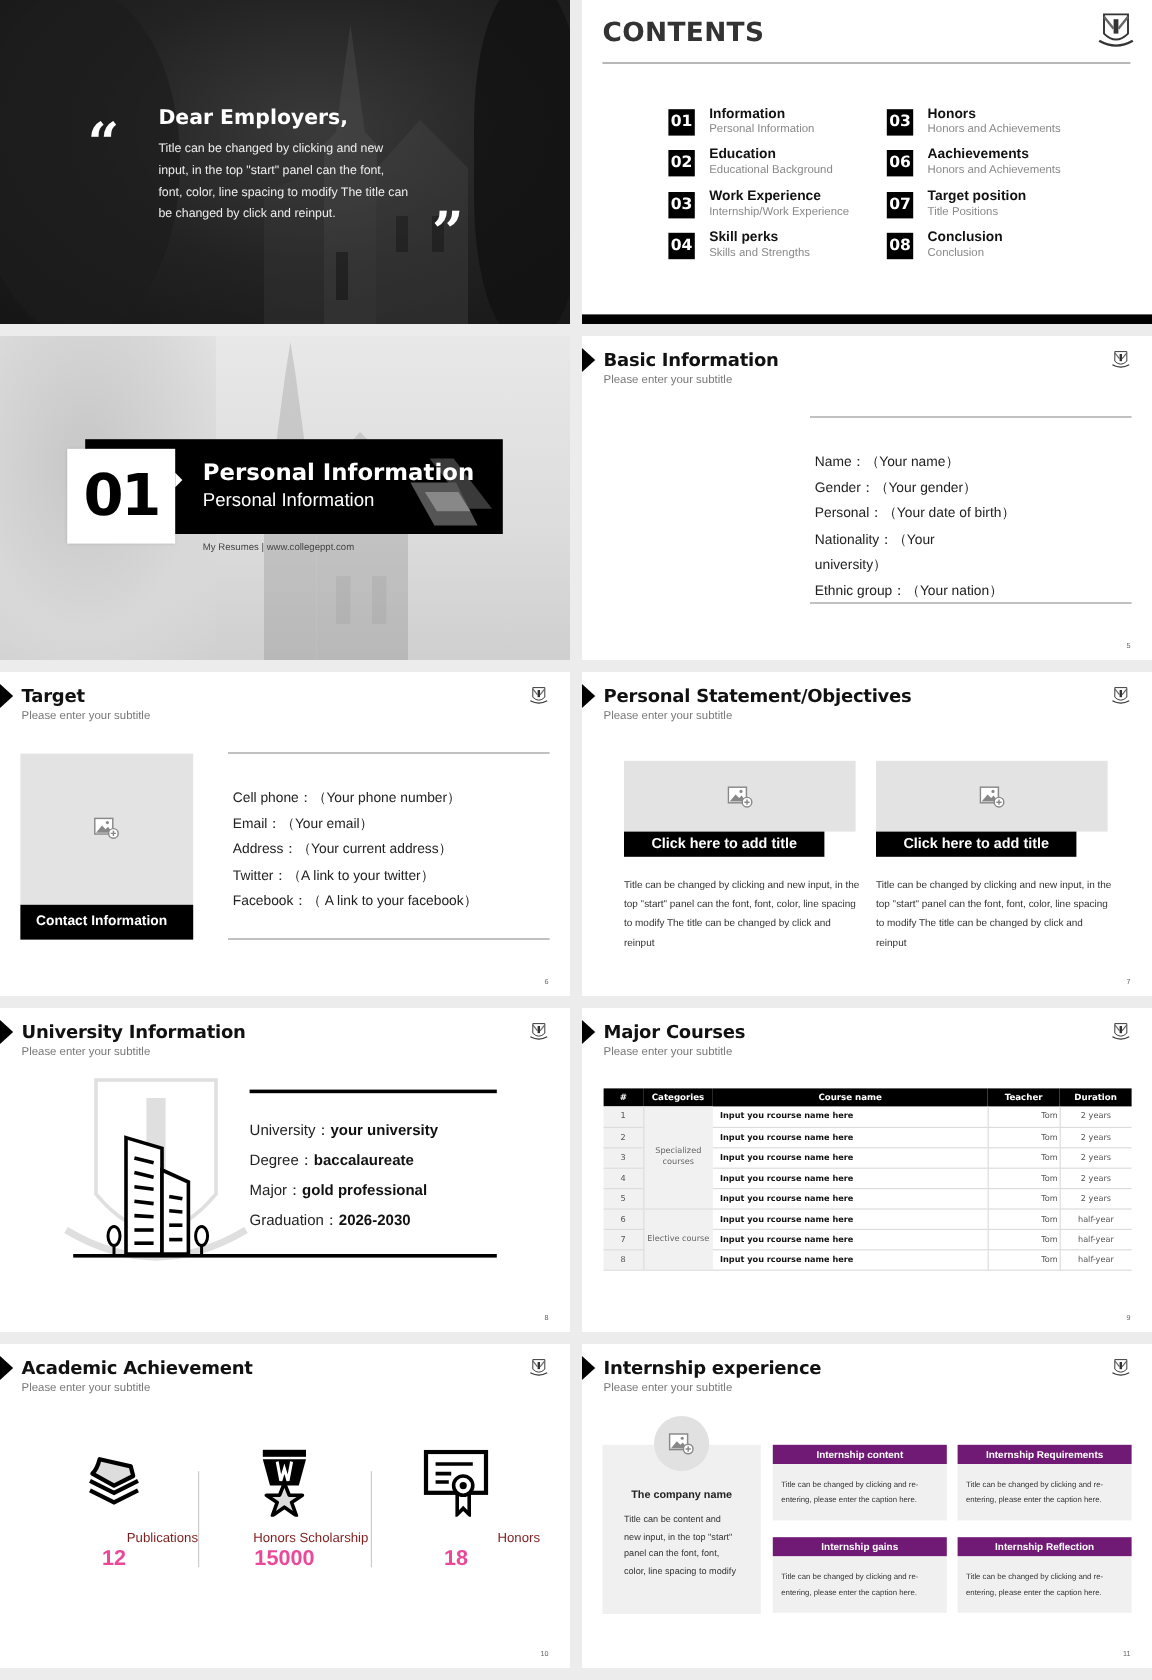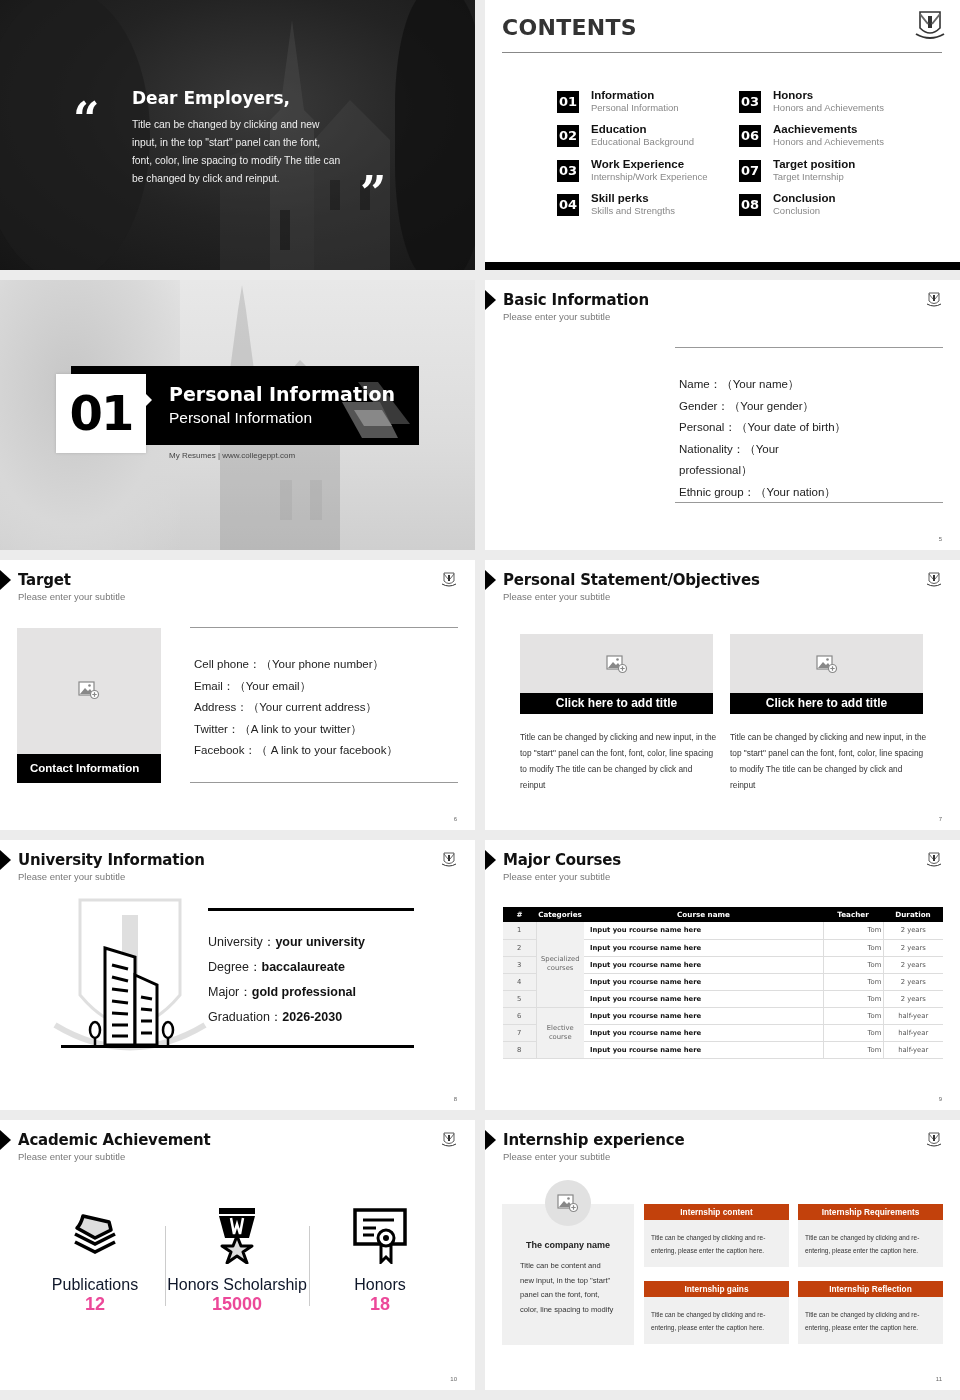--- a/index.html
+++ b/index.html
@@ -60,50 +60,50 @@
   
   .ph { position: absolute; background: #e4e3e3; }
   .ph-icon { position: absolute; width: 22px; height: 20px; }
   .ph-cap { position: absolute; left: 0; bottom: 0; width: 100%; height: 29px; background: #000; color: #fff; font-weight: bold; font-size: 11.5px; line-height: 29px; padding-left: 13px; }
 
   .rule { position: absolute; height: 1px; background: #999; }
   .info-line { position: absolute; font-size: 11.5px; color: #222; white-space: nowrap; }
 
   
   .card-img { position: absolute; top: 74px; width: 193px; height: 59px; background: #e4e3e3; }
-  .card-bar { position: absolute; top: 133px; width: 193px; height: 21px; background: #000; color: #fff; font-weight: bold; font-size: 12px; line-height: 21px; text-align: center; }
+  .card-bar { position: absolute; top: 133px; width: 167px; height: 21px; background: #000; color: #fff; font-weight: bold; font-size: 12px; line-height: 21px; text-align: center; }
   .card-txt { position: absolute; top: 169px; width: 198px; font-size: 8.3px; line-height: 16px; color: #333; }
 
   
   .uni-line { position: absolute; font-size: 12.5px; color: #222; white-space: nowrap; }
   .uni-line b { color: #111; }
 
   
   .tbl { position: absolute; left: 18px; top: 67px; width: 440px; border-collapse: collapse; font-family: "DejaVu Sans", sans-serif; }
   .tbl th { background: #000; color: #fff; font-size: 7.2px; font-weight: bold; height: 15px; }
   .tbl td { font-size: 6.8px; height: 17px; border-bottom: 1px solid #ddd; color: #555; text-align: center; }
   .tbl td.idx { background: #f1f1f1; width: 33px; border-right: 1px solid #ddd; }
-  .tbl td.cat { background: #f1f1f1; width: 48px; color: #666; line-height: 9px; }
+  .tbl td.cat { background: #f1f1f1; width: 58px; color: #666; line-height: 9px; }
   .tbl td.cname { text-align: left; font-weight: bold; color: #111; padding-left: 6px; border-right: 1px solid #ddd; }
   .tbl td.teacher { width: 60px; border-right: 1px solid #ddd; padding-left: 43px; }
   .tbl td.dur { width: 60px; }
 
   
   .stat { position: absolute; top: 88px; width: 140px; text-align: center; }
   .stat-icon { display: block; margin: 0 auto; width: 56px; height: 56px; }
-  .stat-label { display: block; margin-top: 12px; font-size: 16px; color: #0f172a; }
+  .stat-label { display: block; margin-top: 12px; font-size: 11px; color: #7f1d1d; text-align: right; }
   .stat-val { display: block; font-weight: bold; font-size: 18px; color: #ec4899; line-height: 20px; }
   .vsep { position: absolute; top: 106px; width: 1px; height: 80px; background: #ccc; }
 
   
   .comp-card { position: absolute; left: 17px; top: 84px; width: 132px; height: 141px; background: #f0f0f0; }
   .comp-circle { position: absolute; left: 60px; top: 60px; width: 46px; height: 46px; border-radius: 50%; background: #e1e1e1; }
   .comp-name { position: absolute; left: 17px; top: 120px; width: 132px; text-align: center; font-weight: bold; font-size: 9px; color: #222; }
   .comp-txt { position: absolute; left: 35px; top: 139px; width: 95px; font-size: 7.6px; line-height: 14.5px; color: #333; }
-  .int-head { position: absolute; width: 145px; height: 16px; background: #c2410c; color: #fff; font-weight: bold; font-size: 8.3px; line-height: 16px; text-align: center; }
+  .int-head { position: absolute; width: 145px; height: 16px; background: #701a75; color: #fff; font-weight: bold; font-size: 8.3px; line-height: 16px; text-align: center; }
   .int-body { position: absolute; width: 145px; height: 47px; background: #f0f0f0; font-size: 6.5px; line-height: 13px; color: #333; padding: 11px 7px 0 7px; }
 </style>
 </head>
 <body>
 
 <svg width="0" height="0" style="position:absolute">
   <defs>
     <symbol id="crest" viewBox="0 0 16 16">
       <path d="M3 1 H13 V9 Q8 14 3 9 Z" fill="#fff" stroke="#333" stroke-width="0.8"></path>
       <rect x="7" y="3" width="2" height="6" fill="#333"></rect>
@@ -170,21 +170,21 @@
     <div class="toc-sub">Honors and Achievements</div>
   </div>
   <div class="toc" style="left:254px;top:123px">
     <div class="toc-num">06</div>
     <div class="toc-title">Aachievements</div>
     <div class="toc-sub">Honors and Achievements</div>
   </div>
   <div class="toc" style="left:254px;top:158px">
     <div class="toc-num">07</div>
     <div class="toc-title">Target position</div>
-    <div class="toc-sub">Target Internship</div>
+    <div class="toc-sub">Title Positions</div>
   </div>
   <div class="toc" style="left:254px;top:192px">
     <div class="toc-num">08</div>
     <div class="toc-title">Conclusion</div>
     <div class="toc-sub">Conclusion</div>
   </div>
   <div class="contents-bar"></div>
 </div>
 
 <div class="slide s3">
@@ -215,21 +215,21 @@
   <div class="hdr-title">Basic Information</div>
   <div class="hdr-sub">Please enter your subtitle</div>
   <svg class="crest">
       <use href="#crest"></use>
     </svg>
   <div class="rule" style="left:190px;top:67px;width:268px"></div>
   <div class="info-line" style="left:194px;top:97px">Name：（Your name）</div>
   <div class="info-line" style="left:194px;top:119px">Gender：（Your gender）</div>
   <div class="info-line" style="left:194px;top:140px">Personal：（Your date of birth）</div>
   <div class="info-line" style="left:194px;top:162px">Nationality：（Your</div>
-  <div class="info-line" style="left:194px;top:183px">professional）</div>
+  <div class="info-line" style="left:194px;top:183px">university）</div>
   <div class="info-line" style="left:194px;top:205px">Ethnic group：（Your nation）</div>
   <div class="rule" style="left:190px;top:222px;width:268px"></div>
   <div class="page-num">5</div>
 </div>
 
 <div class="slide s5">
   <div class="hdr-arrow"></div>
   <div class="hdr-title">Target</div>
   <div class="hdr-sub">Please enter your subtitle</div>
   <svg class="crest">

